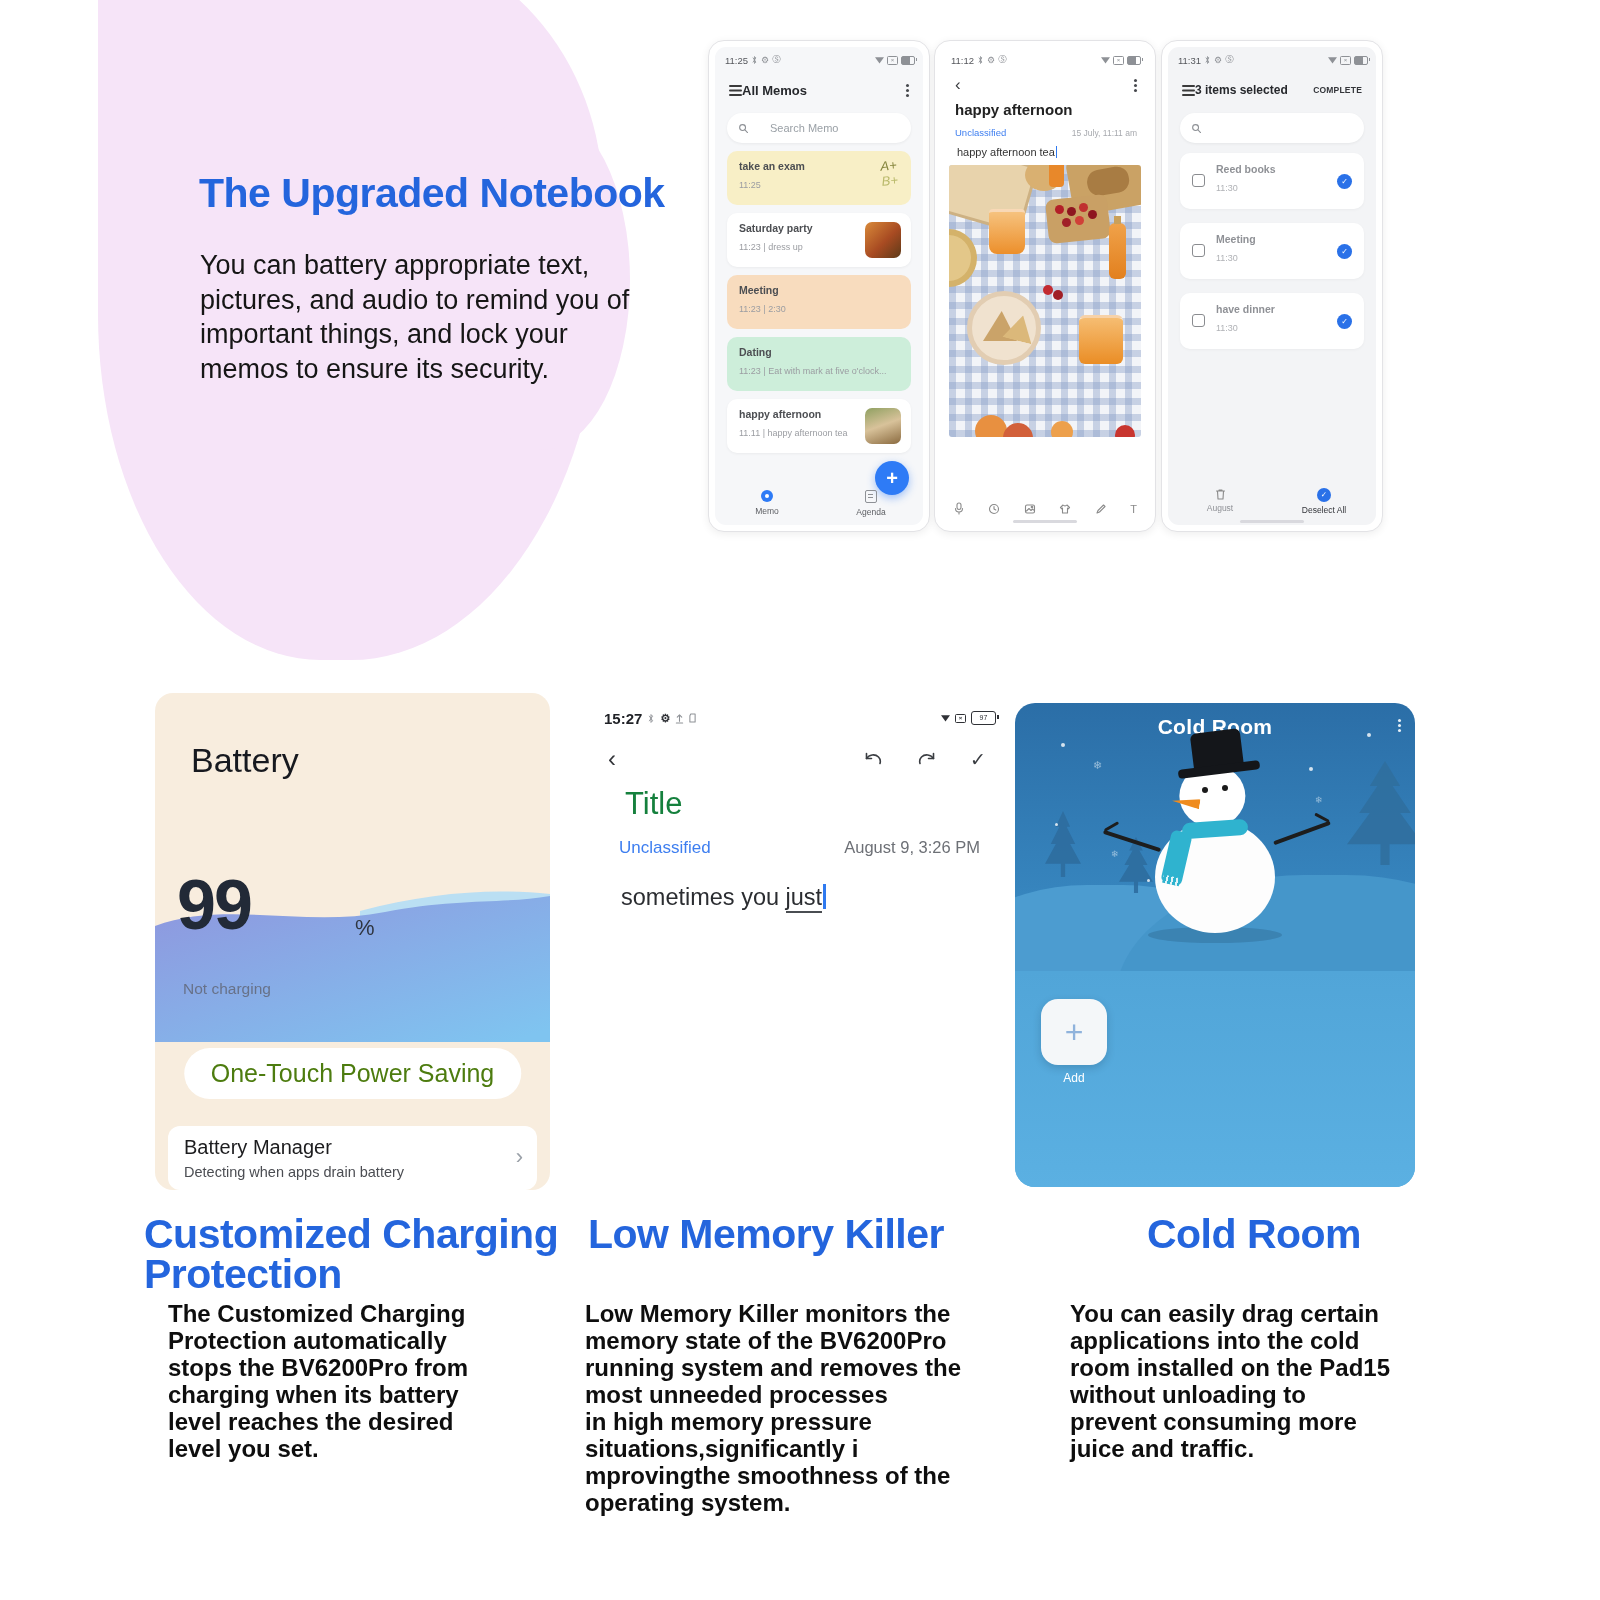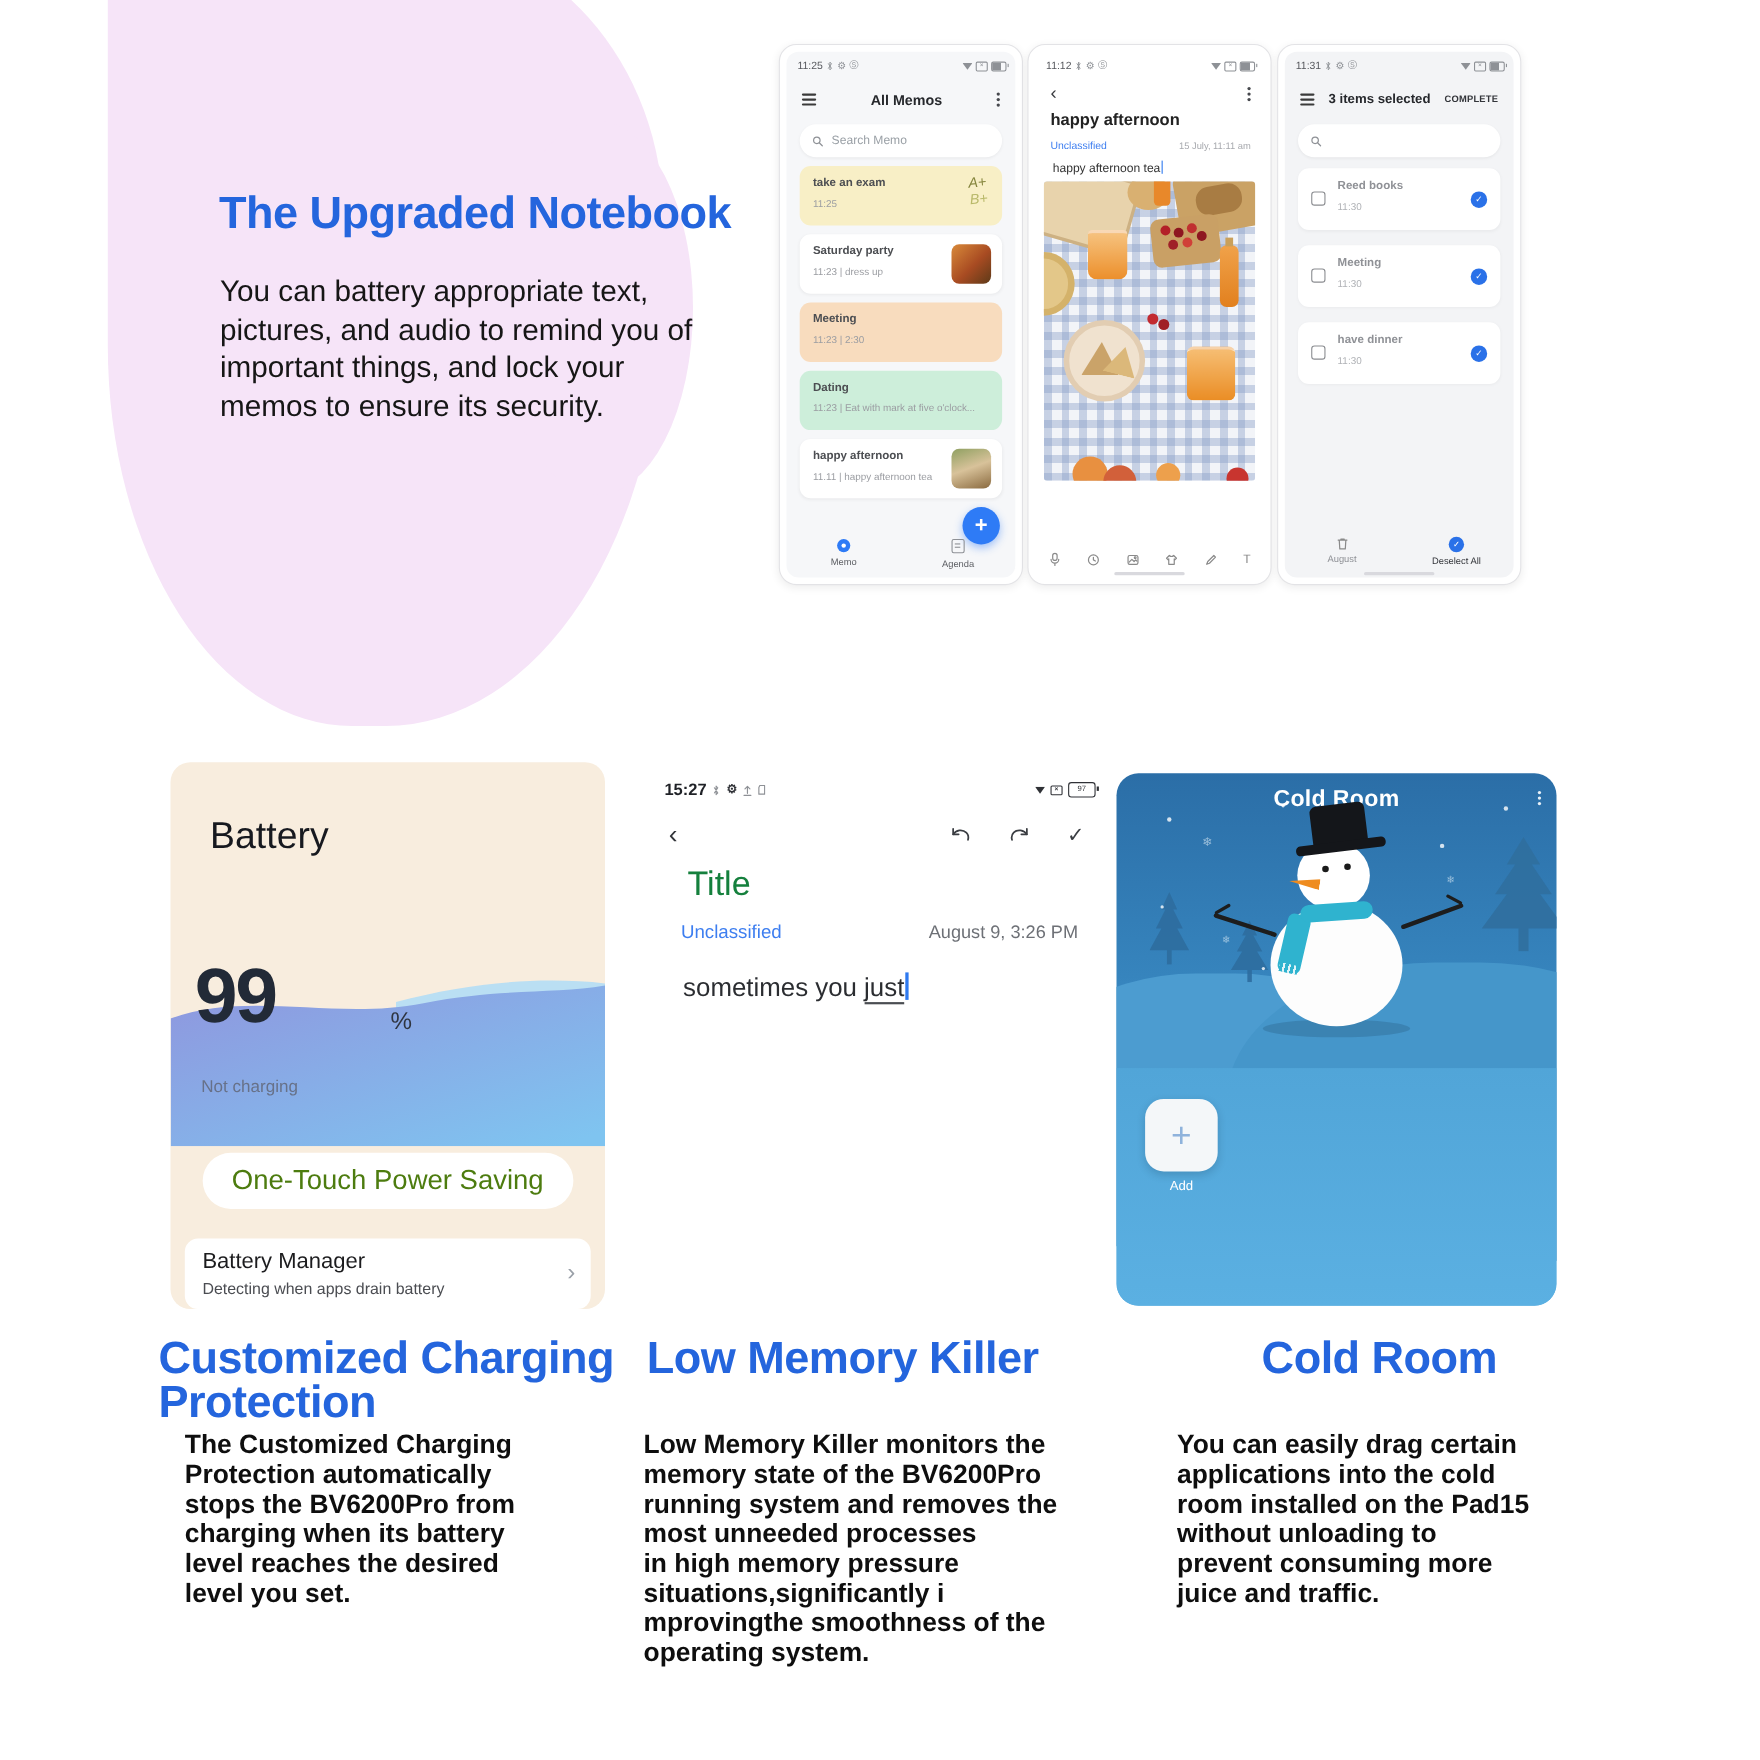--- a/index.html
+++ b/index.html
@@ -30,25 +30,25 @@
           color:#8e9196;text-align:center;}
   .i-batt{position:relative;width:12px;height:7px;border:1px solid #8e9196;border-radius:2px;
           background:linear-gradient(90deg,#8e9196 68%,transparent 68%);}
   .i-batt::after{content:"";position:absolute;right:-3px;top:1.5px;width:1.5px;height:3px;background:#8e9196;}
   .si{stroke:#8e9196;fill:none;stroke-width:1.2;stroke-linecap:round;stroke-linejoin:round;} .dk.i-wifi{background:#2f3136;} .dk.i-xbox{border-color:#2f3136;color:#2f3136;}
   .dk.gear{color:#2f3136;}
 
   .abar{position:absolute;top:28px;left:0;right:0;height:30px;display:flex;align-items:center;padding:0 14px;}
   .ham{width:13px;height:2px;background:#3a3a3a;border-radius:1px;box-shadow:0 4.5px 0 #3a3a3a,0 9px 0 #3a3a3a;
        margin-top:-9px;}
-  .abar-title{flex:1;text-align:center;font-weight:bold;font-size:13px;color:#26282c;}
+  .abar-title{flex:1;font-weight:bold;font-size:13px;color:#26282c;}
   .kebab{width:3px;height:3px;background:#46484d;border-radius:50%;box-shadow:0 5px 0 #46484d,0 10px 0 #46484d;
          margin-top:-10px;}
   .searchpill{position:absolute;top:66px;left:12px;right:12px;height:30px;background:#fff;border-radius:16px;
-        box-shadow:0 1px 3px rgba(0,0,0,.06);display:flex;align-items:center;gap:7px;padding:0 11px;
+        box-shadow:0 1px 3px rgba(0,0,0,.06);display:flex;align-items:center;gap:21px;padding:0 11px;
         color:#9aa0a6;font-size:11px;box-sizing:border-box;}
 
   .mcard{position:absolute;left:12px;right:12px;height:54px;border-radius:10px;padding:9px 12px;box-sizing:border-box;}
   .mcard .t{font-size:10.5px;font-weight:bold;color:#4c4e52;}
   .mcard .m{font-size:9px;color:#9b9da2;margin-top:8px;}
   .c1{top:104px;background:#f8efc6;} .c2{top:166px;background:#fff;box-shadow:0 1px 3px rgba(0,0,0,.05);}
   .c3{top:228px;background:#f8dcbe;} .c4{top:290px;background:#cdeeda;}
   .c5{top:352px;background:#fff;box-shadow:0 1px 3px rgba(0,0,0,.05);}
   .grades{position:absolute;right:14px;top:7px;text-align:right;font-style:italic;transform:rotate(-5deg);
           font-size:13px;line-height:15px;}

